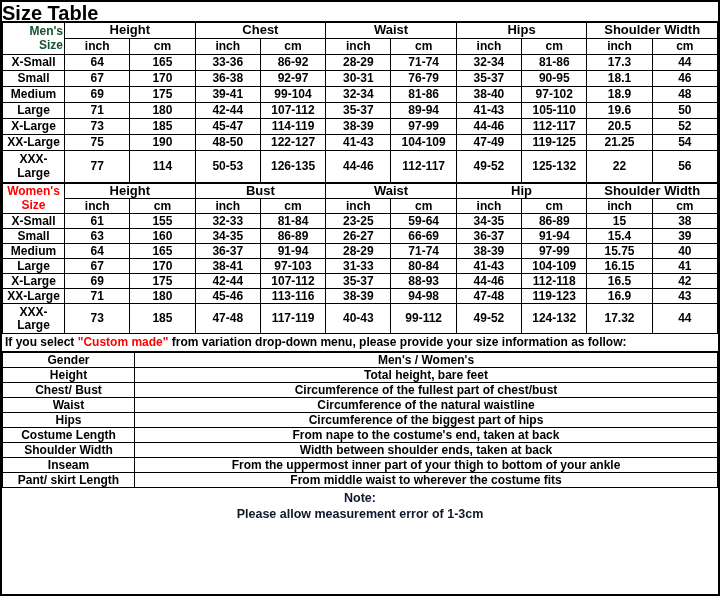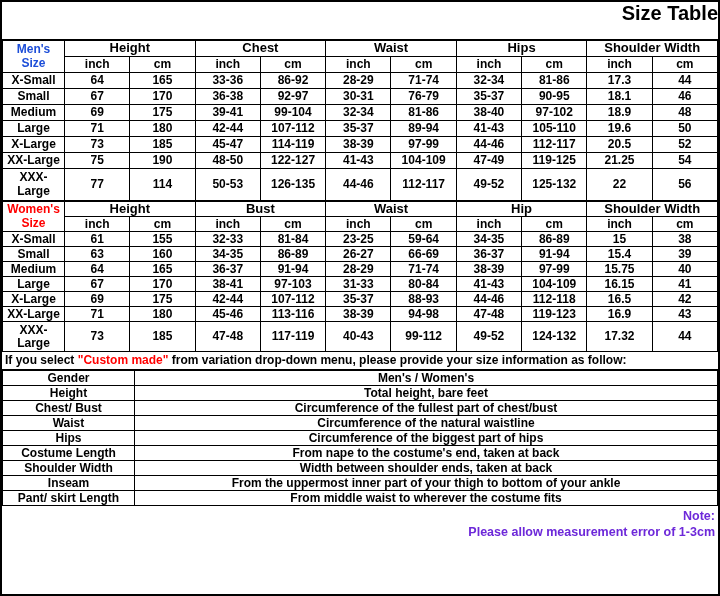--- a/index.html
+++ b/index.html
@@ -10,23 +10,23 @@
     color: #000;
   }
   .sheet {
     width: 720px;
     height: 596px;
     border: 2px solid #000;
     background: #fff;
     overflow: hidden;
   }
   .title {
-    height: 38px;
+    height: 20px;
     line-height: 23px;
-    text-align: right;
+    text-align: left;
     font-size: 20px;
     font-weight: bold;
     border-bottom: 1px solid #000;
   }
   table {
     border-collapse: collapse;
     table-layout: fixed;
     width: 100%;
   }
   td {
@@ -38,39 +38,39 @@
     padding: 0 1px;
     line-height: 1.1;
     overflow: hidden;
   }
   col.c0 { width: 62px; }
   .t-size td { height: 16px; }
   .t-womens td { height: 15px; }
   td.dblM { height: 32px; }
   td.dblW { height: 30px; }
   td.grp { font-size: 13px; }
-  td.lbl-mens { color: #1d4ed8; }
+  td.lbl-mens { color: #14532d; text-align: right; }
   td.lbl-womens { color: #FF0000; margin-left: 28px; }
   .custom-note {
     height: 18px;
     line-height: 17px;
     font-size: 12px;
     padding-left: 3px;
     border-bottom: 1px solid #000;
     text-align: left;
     white-space: nowrap;
   }
   .custom-note .red { color: #FF0000; }
   col.cl { width: 132px; }
   .t-custom td { height: 15px; font-size: 12px; }
   .notes {
     padding: 2px 3px 0 3px;
-    color: #6d28d9;
+    color: #0f172a;
     font-size: 12.5px;
-    text-align: right;
+    text-align: center;
   }
   .notes div { line-height: 15px; padding-top: 1px; }
 </style>
 </head>
 <body>
 
 <div class="sheet">
 
   <div class="title">Size Table</div>
 

